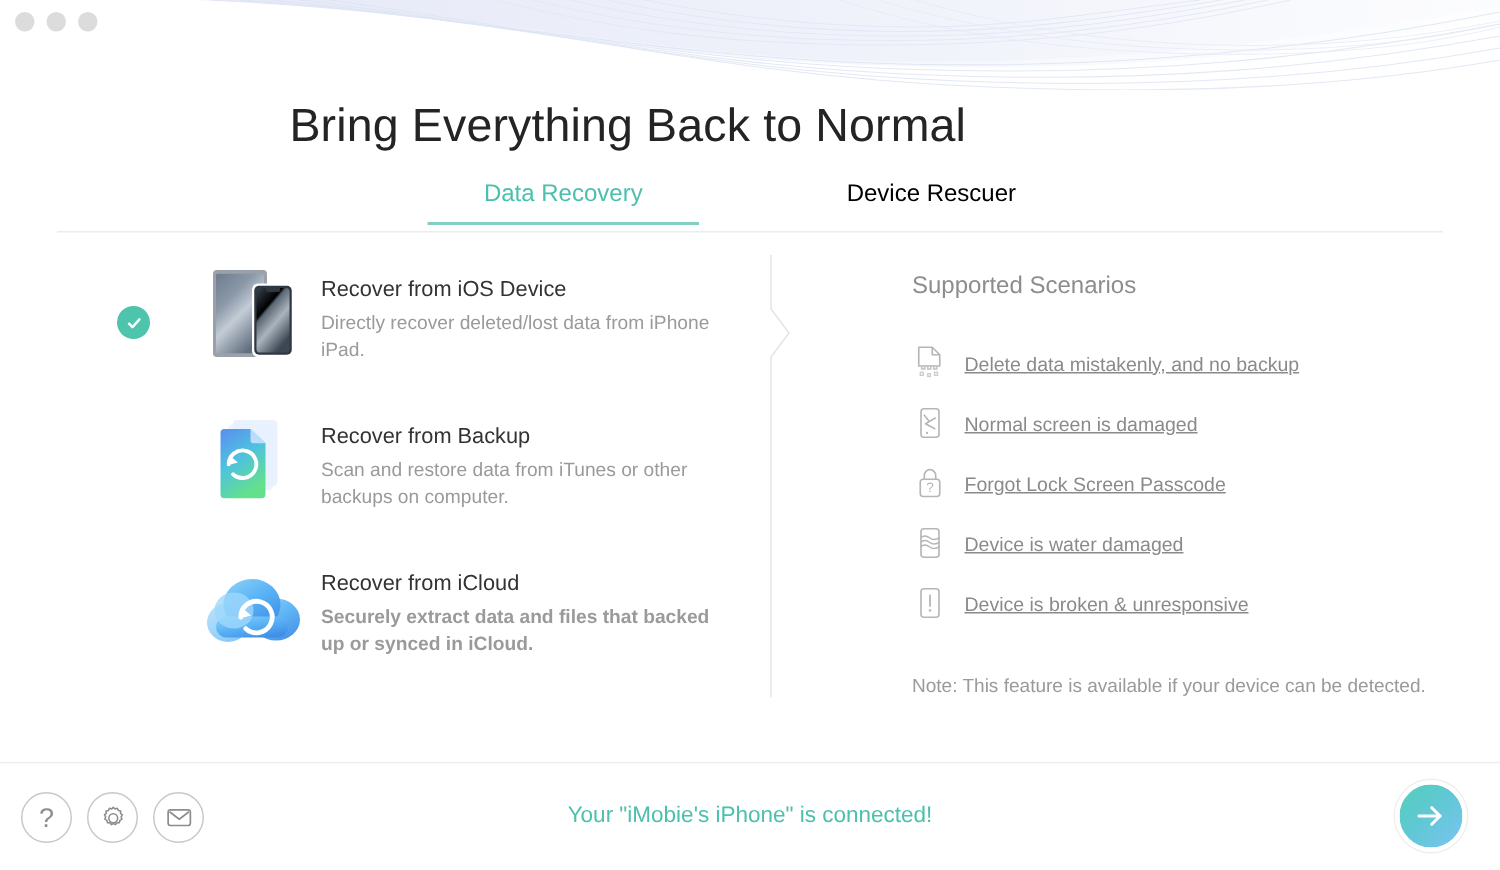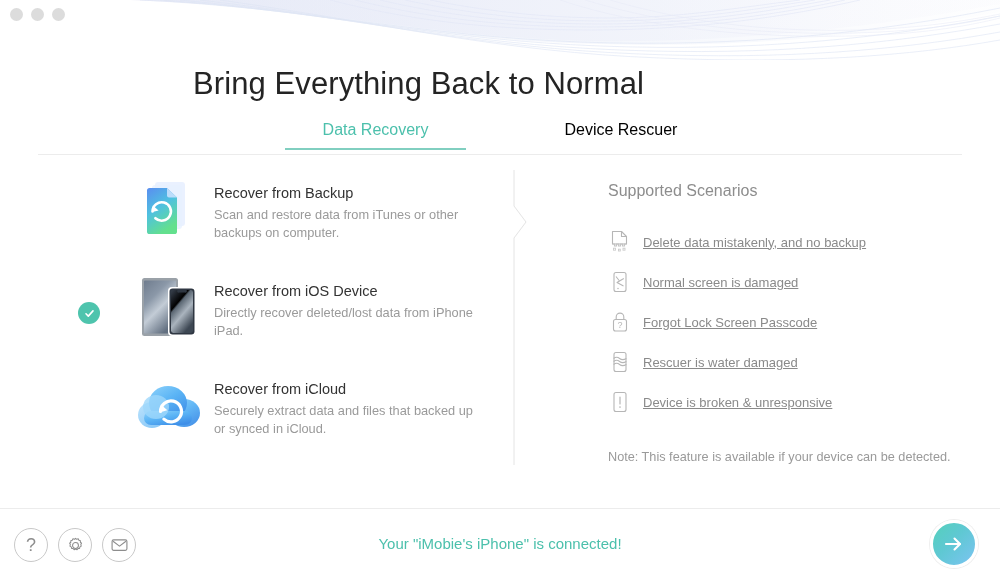--- a/index.html
+++ b/index.html
@@ -322,20 +322,59 @@
       <span>Device Rescuer</span>
     </div>
   </div>
   <div class="tabs-rule"></div>
 
   <div class="content">
 
     <div class="options">
 
       <div class="option">
+        <span class="check-badge">
+          <svg width="13" height="13" viewBox="0 0 13 13">
+            <path d="M3 6.8 L5.3 9.1 L10 3.9" fill="none" stroke="#ffffff" stroke-width="1.6" stroke-linecap="round" stroke-linejoin="round"></path>
+          </svg>
+        </span>
+        <span class="opt-icon">
+          <svg width="74" height="74" viewBox="0 0 74 74">
+            <defs>
+              <linearGradient id="padScreen" x1="0" y1="0" x2="0.6" y2="1">
+                <stop offset="0%" stop-color="#6f7c8e"></stop>
+                <stop offset="35%" stop-color="#8b98a8"></stop>
+                <stop offset="60%" stop-color="#c3ccd6"></stop>
+                <stop offset="100%" stop-color="#626f80"></stop>
+              </linearGradient>
+              <linearGradient id="phScreen" x1="0" y1="0" x2="0.6" y2="1">
+                <stop offset="0%" stop-color="#39424f"></stop>
+                <stop offset="35%" stop-color="#59footer"></stop>
+                <stop offset="40%" stop-color="#5a6672"></stop>
+                <stop offset="65%" stop-color="#aab4be"></stop>
+                <stop offset="100%" stop-color="#3d4753"></stop>
+              </linearGradient>
+            </defs>
+
+            <rect x="10" y="8" width="36" height="58" rx="2.5" fill="#9aa1a8"></rect>
+            <rect x="12" y="10.5" width="32" height="53" rx="1" fill="url(#padScreen)"></rect>
+
+            <rect x="36" y="17" width="28" height="49" rx="4" fill="#ffffff"></rect>
+            <rect x="37.5" y="18.5" width="25" height="46" rx="3.2" fill="#2f3742"></rect>
+            <rect x="39" y="20" width="22" height="43" rx="2.4" fill="url(#phScreen)"></rect>
+            <path d="M45.5 20 h9 a1.6 1.6 0 0 1 -1.6 2.6 h-5.8 a1.6 1.6 0 0 1 -1.6 -2.6 z" fill="#2f3742"></path>
+          </svg>
+        </span>
+        <span class="opt-text">
+          <span class="opt-title" style="display:block;">Recover from iOS Device</span>
+          <span class="opt-desc" style="display:block;">Directly recover deleted/lost data from iPhone iPad.</span>
+        </span>
+      </div>
+
+      <div class="option">
 
         <span class="opt-icon">
           <svg width="68" height="68" viewBox="0 0 68 68">
             <defs>
               <linearGradient id="bkGrad" x1="0" y1="0" x2="0.45" y2="1">
                 <stop offset="0%" stop-color="#5a8df0"></stop>
                 <stop offset="50%" stop-color="#4fc1e0"></stop>
                 <stop offset="100%" stop-color="#63e08e"></stop>
               </linearGradient>
             </defs>
@@ -345,59 +384,20 @@
             <path d="M32 13 l10 9.5 h-8 a2 2 0 0 1 -2 -2 z" fill="#cfe3ff" opacity="0.85"></path>
             <g fill="none" stroke="#ffffff" stroke-width="2.6" stroke-linecap="round">
               <path d="M17.5 36.5 a9.2 9.2 0 1 1 2.9 6.7"></path>
             </g>
             <path d="M17.8 30.5 L17.4 37 L23.6 35.4 Z" fill="#ffffff"></path>
           </svg>
         </span>
         <span class="opt-text">
           <span class="opt-title" style="display:block;">Recover from Backup</span>
           <span class="opt-desc" style="display:block;">Scan and restore data from iTunes or other backups on computer.</span>
-        </span>
-      </div>
-
-      <div class="option">
-        <span class="check-badge">
-          <svg width="13" height="13" viewBox="0 0 13 13">
-            <path d="M3 6.8 L5.3 9.1 L10 3.9" fill="none" stroke="#ffffff" stroke-width="1.6" stroke-linecap="round" stroke-linejoin="round"></path>
-          </svg>
-        </span>
-        <span class="opt-icon">
-          <svg width="74" height="74" viewBox="0 0 74 74">
-            <defs>
-              <linearGradient id="padScreen" x1="0" y1="0" x2="0.6" y2="1">
-                <stop offset="0%" stop-color="#6f7c8e"></stop>
-                <stop offset="35%" stop-color="#8b98a8"></stop>
-                <stop offset="60%" stop-color="#c3ccd6"></stop>
-                <stop offset="100%" stop-color="#626f80"></stop>
-              </linearGradient>
-              <linearGradient id="phScreen" x1="0" y1="0" x2="0.6" y2="1">
-                <stop offset="0%" stop-color="#39424f"></stop>
-                <stop offset="35%" stop-color="#59footer"></stop>
-                <stop offset="40%" stop-color="#5a6672"></stop>
-                <stop offset="65%" stop-color="#aab4be"></stop>
-                <stop offset="100%" stop-color="#3d4753"></stop>
-              </linearGradient>
-            </defs>
-
-            <rect x="10" y="8" width="36" height="58" rx="2.5" fill="#9aa1a8"></rect>
-            <rect x="12" y="10.5" width="32" height="53" rx="1" fill="url(#padScreen)"></rect>
-
-            <rect x="36" y="17" width="28" height="49" rx="4" fill="#ffffff"></rect>
-            <rect x="37.5" y="18.5" width="25" height="46" rx="3.2" fill="#2f3742"></rect>
-            <rect x="39" y="20" width="22" height="43" rx="2.4" fill="url(#phScreen)"></rect>
-            <path d="M45.5 20 h9 a1.6 1.6 0 0 1 -1.6 2.6 h-5.8 a1.6 1.6 0 0 1 -1.6 -2.6 z" fill="#2f3742"></path>
-          </svg>
-        </span>
-        <span class="opt-text">
-          <span class="opt-title" style="display:block;">Recover from iOS Device</span>
-          <span class="opt-desc" style="display:block;">Directly recover deleted/lost data from iPhone iPad.</span>
         </span>
       </div>
 
       <div class="option">
 
         <span class="opt-icon">
           <svg width="74" height="68" viewBox="0 0 74 68">
             <defs>
               <linearGradient id="cldGrad" x1="0" y1="0" x2="0.7" y2="1">
                 <stop offset="0%" stop-color="#8fd3fb"></stop>
@@ -415,21 +415,21 @@
             <rect x="12" y="40" width="48" height="14" rx="7" fill="url(#cldGrad)"></rect>
             <ellipse cx="24" cy="36" rx="13" ry="12" fill="#9ed7fb" opacity="0.8"></ellipse>
             <g fill="none" stroke="#ffffff" stroke-width="3.2" stroke-linecap="round">
               <path d="M28.5 40.5 a10.5 10.5 0 1 1 3.4 7.6"></path>
             </g>
             <path d="M28.8 33.6 L28.2 41.2 L35.4 39.3 Z" fill="#ffffff"></path>
           </svg>
         </span>
         <span class="opt-text">
           <span class="opt-title" style="display:block;">Recover from iCloud</span>
-          <span class="opt-desc" style="display:block;">Securely extract data and files that backed up or synced in iCloud.</span>
+          <span class="opt-desc" style="display:block;font-weight:bold;">Securely extract data and files that backed up or synced in iCloud.</span>
         </span>
       </div>
     </div>
 
     <div class="divider">
       <svg width="16" height="295" viewBox="0 0 16 295">
         <path d="M1 0 L1 36 L13 52 L1 68 L1 295" fill="none" stroke="#e4e4e4" stroke-width="1"></path>
       </svg>
     </div>
 
@@ -475,21 +475,21 @@
 
       <div class="scen-row">
         <span class="scen-icon">
           <svg width="22" height="24" viewBox="0 0 22 24">
             <rect x="5" y="2.5" width="12" height="19" rx="2" fill="none" stroke="#b6b6b6" stroke-width="1.1"></rect>
             <path d="M4.6 8.5 c2-1.6 4-1.6 6 0 s4 1.6 6.8 0" fill="none" stroke="#b6b6b6" stroke-width="1.05"></path>
             <path d="M4.6 11.5 c2-1.6 4-1.6 6 0 s4 1.6 6.8 0" fill="none" stroke="#b6b6b6" stroke-width="1.05"></path>
             <path d="M4.6 14.5 c2-1.6 4-1.6 6 0 s4 1.6 6.8 0" fill="none" stroke="#b6b6b6" stroke-width="1.05"></path>
           </svg>
         </span>
-        <span class="scen-label">Rescuer is water damaged</span>
+        <span class="scen-label">Device is water damaged</span>
       </div>
 
       <div class="scen-row">
         <span class="scen-icon">
           <svg width="22" height="24" viewBox="0 0 22 24">
             <rect x="5" y="2.5" width="12" height="19" rx="2" fill="none" stroke="#b6b6b6" stroke-width="1.1"></rect>
             <path d="M11 7 v7" fill="none" stroke="#b6b6b6" stroke-width="1.2" stroke-linecap="round"></path>
             <circle cx="11" cy="17" r="0.85" fill="#b6b6b6"></circle>
           </svg>
         </span>

